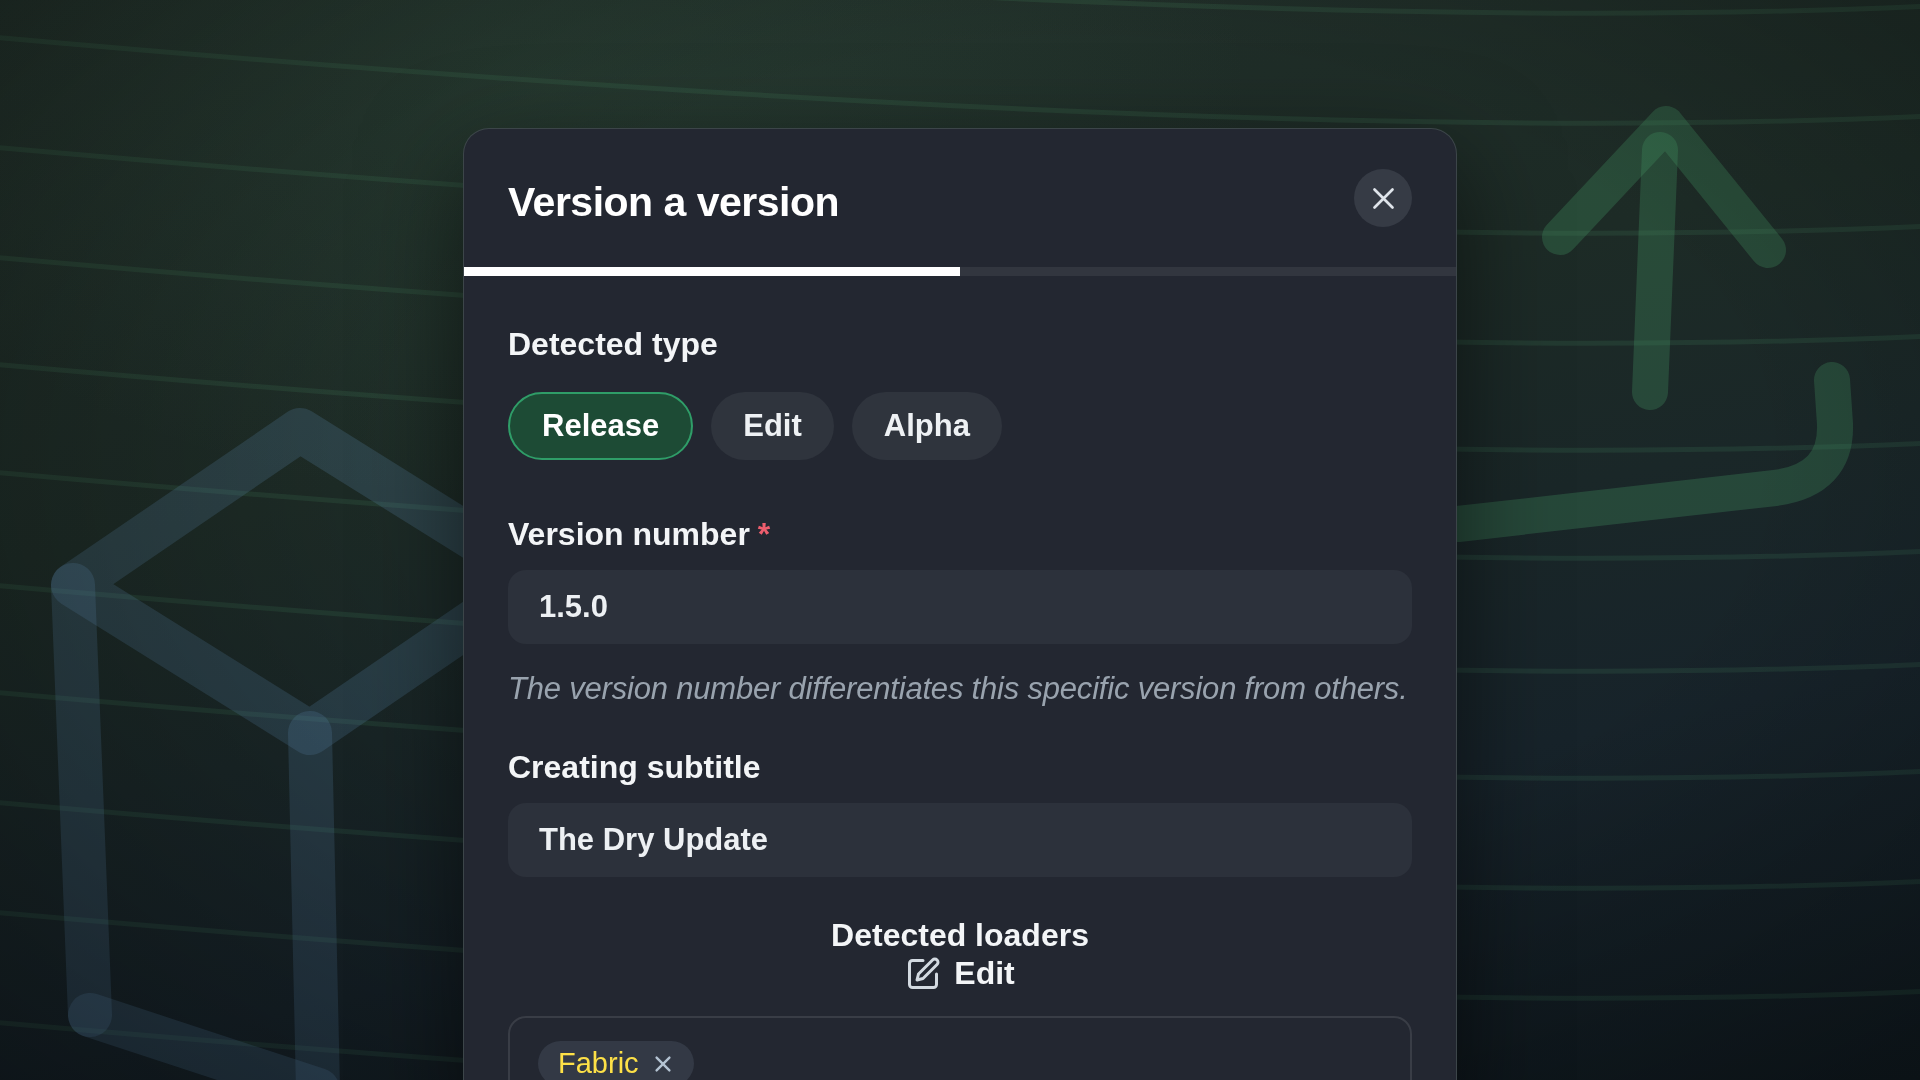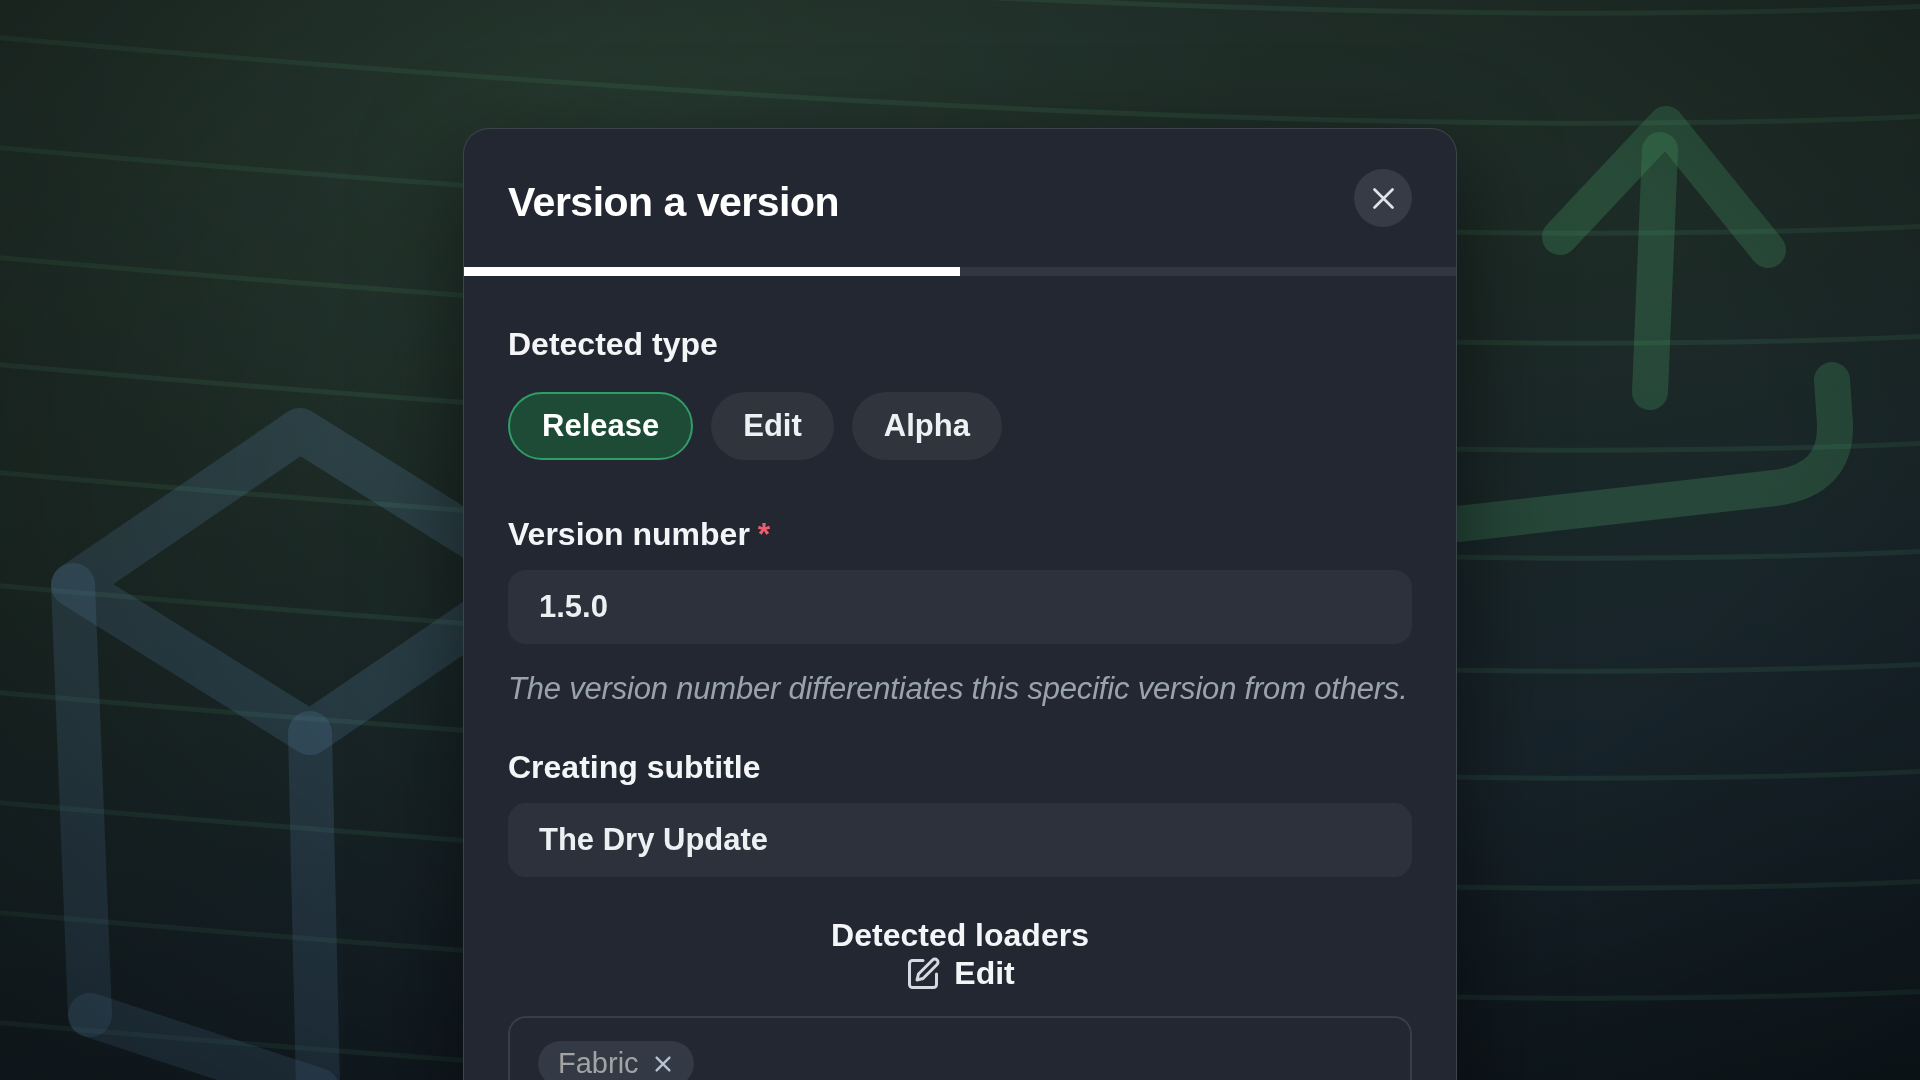--- a/index.html
+++ b/index.html
@@ -73,21 +73,21 @@
   }
   .loaders-box {
     margin-top:24px; min-height:130px;
     border:2px solid rgba(255,255,255,0.10); border-radius:18px;
     padding:23px 28px;
   }
   .chip {
     display:inline-flex; align-items:center; gap:13px; height:45px;
     padding:0 20px; background:#333945; border-radius:999px;
   }
-  .chip-label { font-size:29px; font-weight:500; color:#a3a3a3; }
+  .chip-label { font-size:29px; font-weight:500; color:#fde047; }
   .chip-x { display:flex; align-items:center; background:none; border:none; cursor:pointer; padding:0; }
 </style>
 </head>
 <body>
 
 <div class="bg-glow"></div>
 <svg class="bg-svg" width="1920" height="1080" viewBox="0 0 1920 1080">
   <g stroke="#57b37c" stroke-opacity="0.12" stroke-width="5" fill="none">
     <path d="M -30 -75 Q 1250 40 1950 5"></path>
     <path d="M -30 35 Q 1250 150 1950 115"></path>

